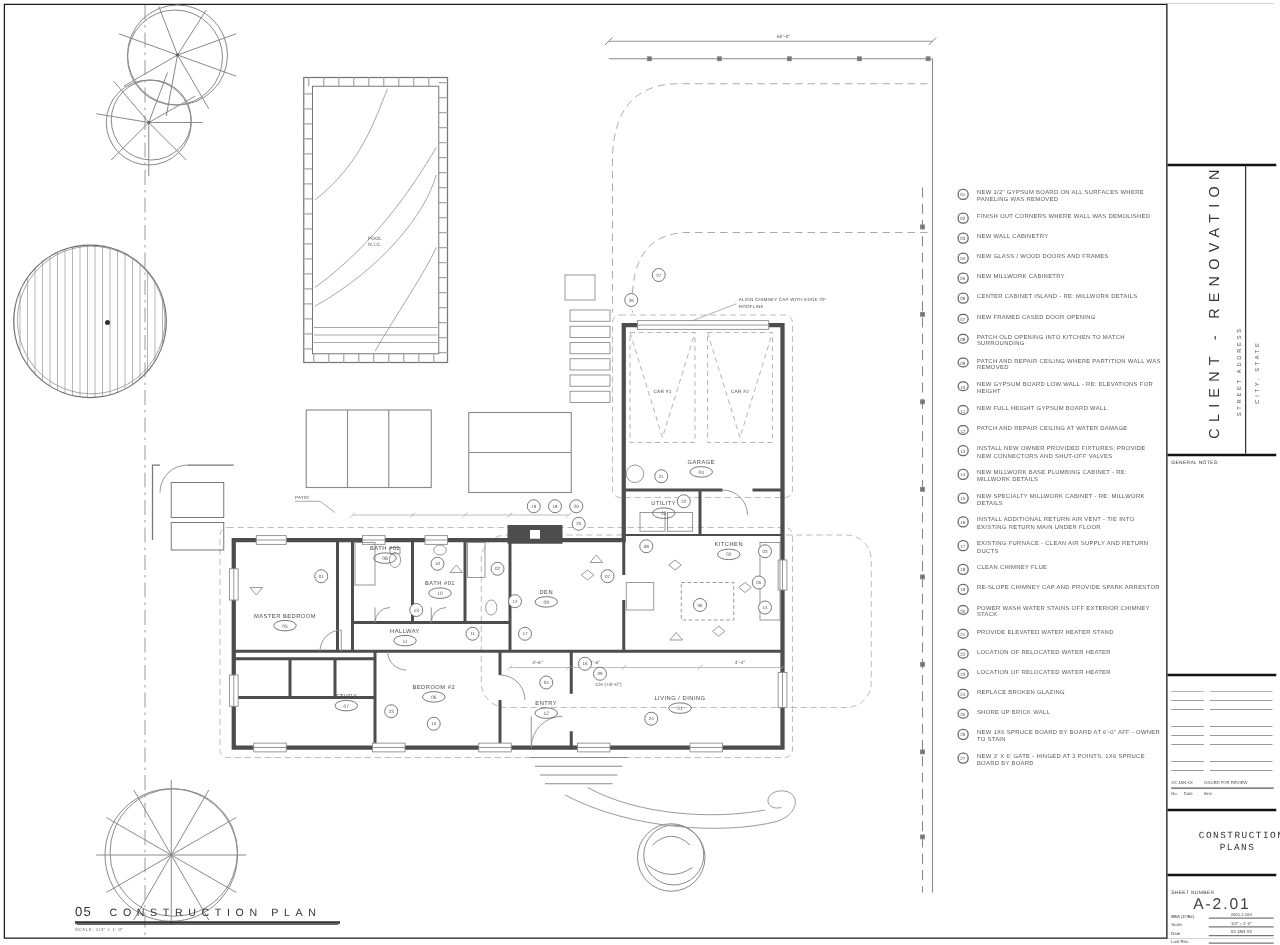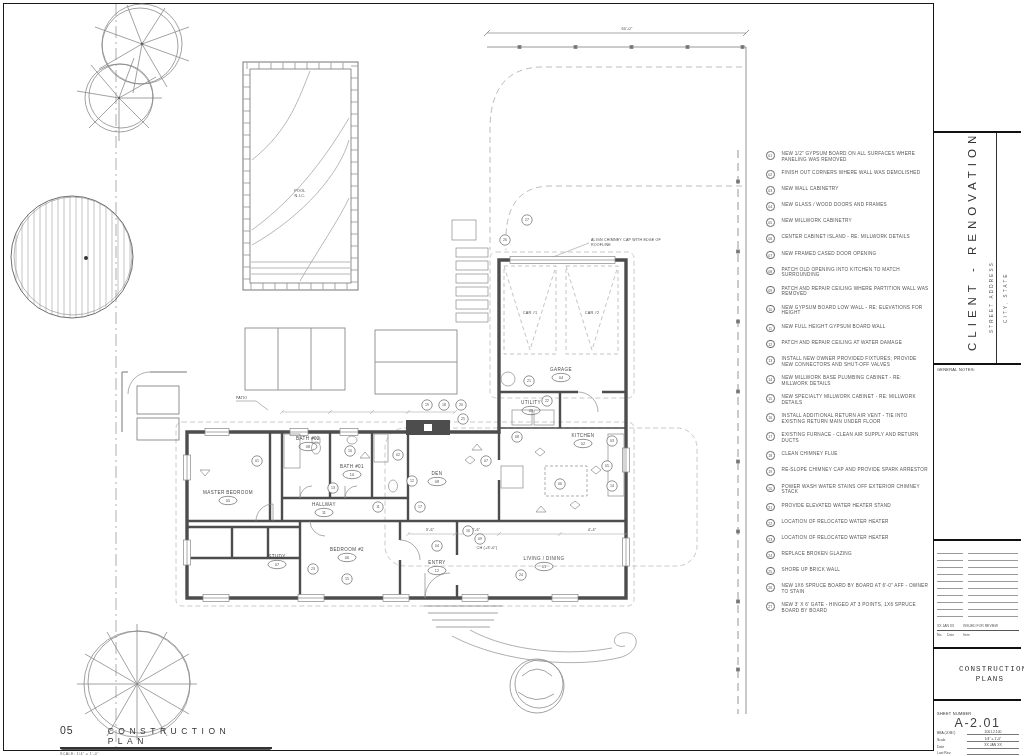--- a/index.html
+++ b/index.html
@@ -49,21 +49,21 @@
   .sheetnum{position:absolute;left:0;top:7px;width:100%;text-align:center;font-size:12.5px;letter-spacing:1.5px;color:#404040;}
   .fields{position:absolute;left:3px;top:21px;width:82px;}
   .f-row{display:flex;align-items:flex-end;margin-bottom:1.2px;}
   .f-label{width:30px;font-size:3.4px;color:#444;}
   .f-value{flex:1;font-size:3.4px;color:#444;text-align:center;border-bottom:.7px solid #777;min-height:4.4px;}
 
   
   .viewtitle{position:absolute;left:60px;top:724px;width:240px;}
   .vt-line1{display:flex;align-items:baseline;border-bottom:2px solid #333;padding-bottom:1px;box-shadow:0 2.2px 0 -1.4px #333;width:212px;}
   .vt-num{font-size:10.5px;letter-spacing:1px;color:#333;margin-right:14px;}
-  .vt-name{font-size:8.5px;letter-spacing:4.5px;color:#333;margin-left:20px;}
+  .vt-name{font-size:8.5px;letter-spacing:4.5px;color:#333;}
   .vt-scale{font-size:3.6px;color:#666;margin-top:3px;letter-spacing:.4px;}
 </style>
 </head>
 <body>
 
 <div class="sheet-border"></div>
 
 <svg width="1024" height="756" viewBox="0 0 1024 756">
 
   <line x1="116" y1="4" x2="116" y2="748" stroke="#9a9a9a" stroke-width=".8" stroke-dasharray="12 4 2 4"></line>

